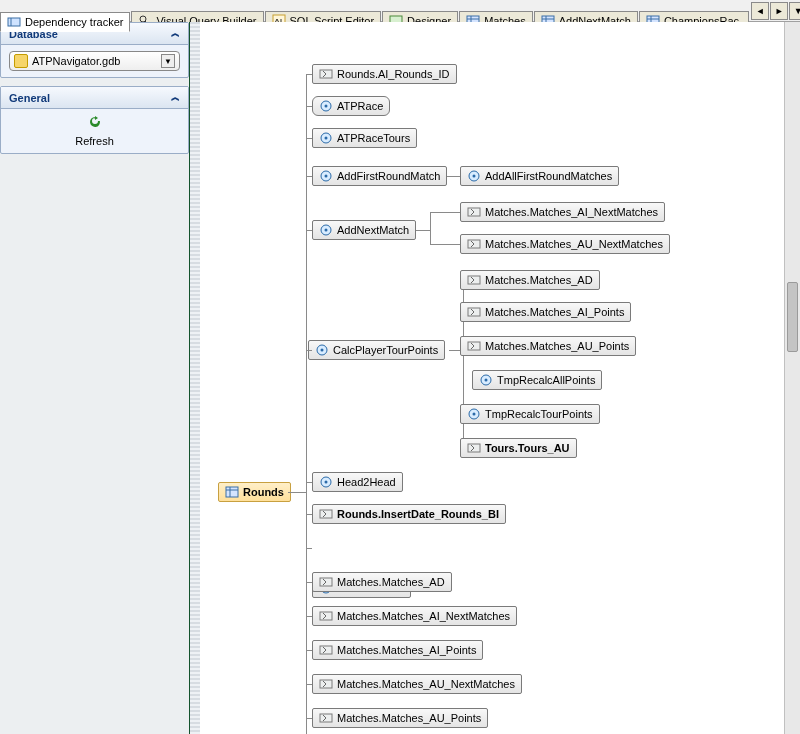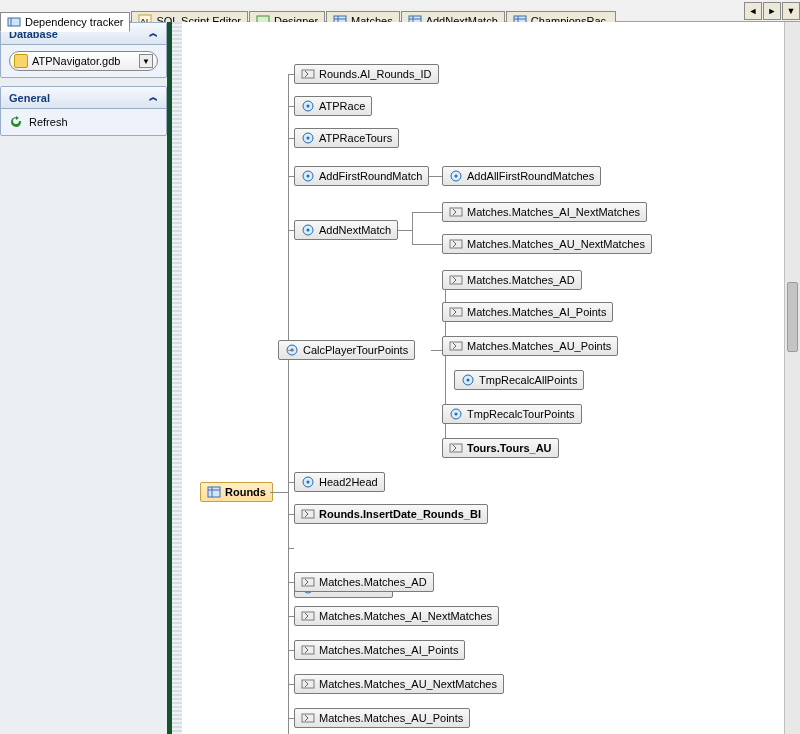--- a/index.html
+++ b/index.html
@@ -12,28 +12,28 @@
 .tab .ticon { width: 14px; height: 14px; display: flex; align-items: center; justify-content: center; }
 .tab-nav { margin-left: auto; display: flex; align-items: center; }
 .tab-nav button { width: 18px; height: 18px; border: 1px solid #8a8a8a; background: #ece9d8; margin-left: 1px; font-size: 9px; cursor: pointer; }
 
 
 svg { display: block; }
 
 
 .main { display: flex; height: 712px; }
 
-.sidebar { width: 172px; background: #eceff1; border-right: 5px solid #14532d; }
+.sidebar { width: 190px; background: #eceff1; border-right: 1px solid #14532d; }
 .panel { border: 1px solid #9aadc7; background: #eef3fb; margin-bottom: 8px; border-radius: 2px; }
 .panel-hdr { display: flex; align-items: center; justify-content: space-between; background: linear-gradient(#f6f9fe,#dbe5f1); padding: 4px 8px; border-bottom: 1px solid #9aadc7; font-weight: bold; color: #113a7a; }
 .panel-body { padding: 6px 8px; }
-.db-select { display: flex; align-items: center; gap: 4px; border: 1px solid #888; background: linear-gradient(#fff,#eee); padding: 2px 4px; border-radius: 10px; }
+.db-select { display: flex; align-items: center; gap: 4px; border: 1px solid #888; background: linear-gradient(#fff,#eee); padding: 2px 4px; border-radius: 4px; }
 .db-select .dbicon { width: 14px; height: 14px; background: #f6d56a; border: 1px solid #c59c00; border-radius: 2px; }
 .db-select .dd { margin-left: auto; width: 14px; height: 14px; border: 1px solid #888; display:flex; align-items:center; justify-content:center; font-size:8px; cursor:pointer; background:#eee; }
-.refresh-row { display:flex; align-items:center; gap:6px; cursor:pointer; }
+.refresh-row { display:flex; align-items:center; gap:6px; cursor:pointer;flex-direction:column; }
 .refresh-row .ricon { width:14px; height:14px; }
 
 .chev { font-size:9px; color:#113a7a; }
 
 
 .gutter { width: 10px; background: repeating-linear-gradient(180deg,#d7dce2 0 2px,#eef1f5 2px 4px); }
 
 
 .canvas-wrap { position: relative; flex: 1; overflow: hidden; background: #fff; }
 .canvas { position: relative; width: 780px; height: 1000px; }
@@ -55,20 +55,29 @@
         <svg width="14" height="14">
           <rect x="1" y="3" width="12" height="8" fill="#cfe3ff" stroke="#3a6ea5"></rect>
           <line x1="4" y1="3" x2="4" y2="11" stroke="#3a6ea5"></line>
         </svg>
       </span>
       <span>Dependency tracker</span>
     </div>
     <div class="tab">
       <span class="ticon">
         <svg width="14" height="14">
+          <circle cx="5" cy="5" r="3" fill="none" stroke="#333"></circle>
+          <line x1="7" y1="7" x2="12" y2="12" stroke="#333"></line>
+        </svg>
+      </span>
+      <span>Visual Query Builder</span>
+    </div>
+    <div class="tab">
+      <span class="ticon">
+        <svg width="14" height="14">
           <rect x="1" y="1" width="12" height="12" fill="#fff6d8" stroke="#c8a030"></rect>
           <path d="M3 9l2-4 2 4M9 5v4" stroke="#333" fill="none"></path>
         </svg>
       </span>
       <span>SQL Script Editor</span>
     </div>
     <div class="tab">
       <span class="ticon">
         <svg width="14" height="14">
           <rect x="1" y="2" width="12" height="10" fill="#d8f0d0" stroke="#4a8a3a"></rect>
@@ -167,21 +176,21 @@
         <div class="node" style="left: 112px; top: 42px;">
           <span class="nicon">
             <svg width="14" height="14">
               <rect x="1" y="3" width="12" height="8" fill="#eceeee" stroke="#7a7a7a"></rect>
               <path d="M4 4l3 3-3 3" fill="none" stroke="#666"></path>
             </svg>
           </span>
           <span>Rounds.AI_Rounds_ID</span>
         </div>
         <div class="link h" style="left: 106px; top: 52px; width: 6px;"></div>
-        <div class="node" style="left: 112px; top: 74px;">
+        <div class="node" style="left: 112px; top: 74px; border-radius: 6px;">
           <span class="nicon">
             <svg width="14" height="14">
               <circle cx="7" cy="7" r="5" fill="#d8ecff" stroke="#2a6aa8"></circle>
               <circle cx="7" cy="7" r="1.5" fill="#2a6aa8"></circle>
             </svg>
           </span>
           <span>ATPRace</span>
         </div>
         <div class="link h" style="left: 106px; top: 84px; width: 6px;"></div>
         <div class="node" style="left: 112px; top: 106px;">
@@ -207,21 +216,21 @@
         <div class="node" style="left: 112px; top: 198px;">
           <span class="nicon">
             <svg width="14" height="14">
               <circle cx="7" cy="7" r="5" fill="#d8ecff" stroke="#2a6aa8"></circle>
               <circle cx="7" cy="7" r="1.5" fill="#2a6aa8"></circle>
             </svg>
           </span>
           <span>AddNextMatch</span>
         </div>
         <div class="link h" style="left: 106px; top: 208px; width: 6px;"></div>
-        <div class="node" style="left: 96px; top: 318px; justify-content: center;">
+        <div class="node" style="left: 108px; top: 318px; justify-content: center;">
           <span class="nicon">
             <svg width="14" height="14">
               <circle cx="7" cy="7" r="5" fill="#d8ecff" stroke="#2a6aa8"></circle>
               <circle cx="7" cy="7" r="1.5" fill="#2a6aa8"></circle>
             </svg>
           </span>
           <span>CalcPlayerTourPoints</span>
         </div>
         <div class="link h" style="left: 106px; top: 328px; width: 6px;"></div>
         <div class="node" style="left: 112px; top: 450px;">

